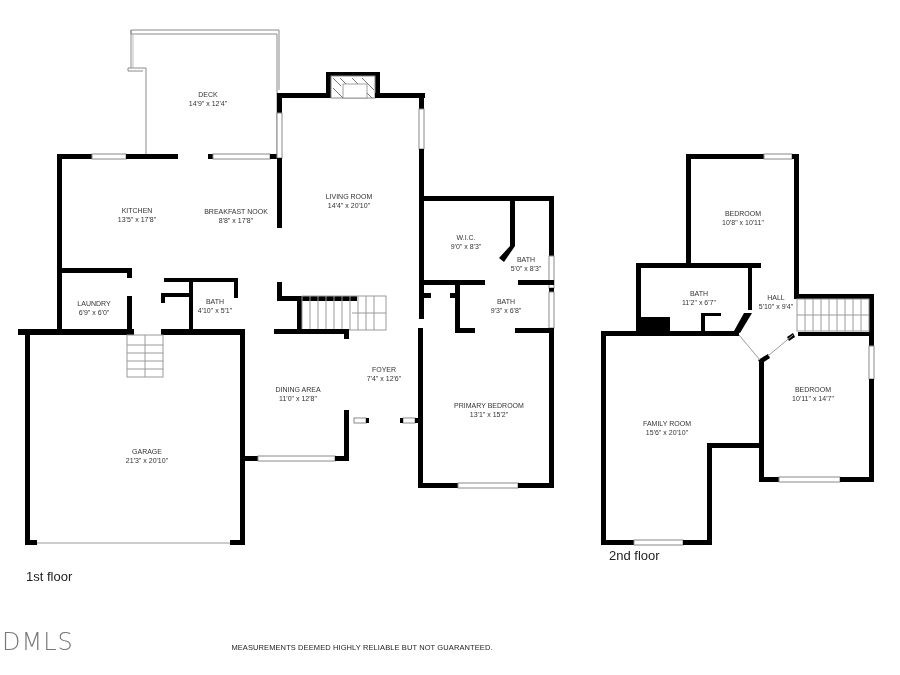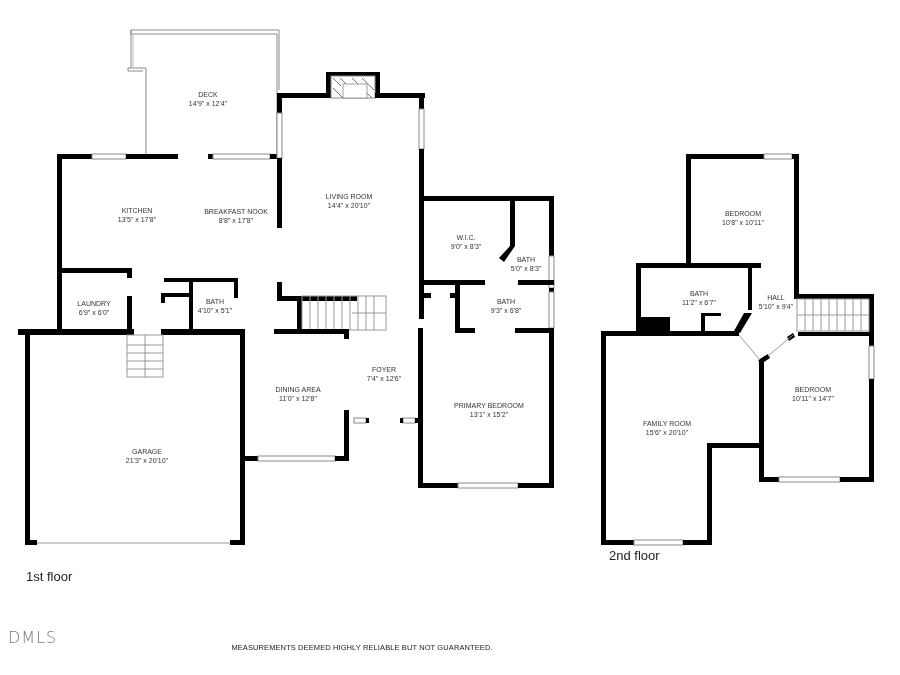--- a/index.html
+++ b/index.html
@@ -6,21 +6,21 @@
   body { width: 900px; height: 675px; position: relative; overflow: hidden; font-family: "Liberation Sans", sans-serif; }
   svg#plan { position: absolute; left: 0; top: 0; }
   .wall { fill: #000; }
   .thin { fill: none; stroke: #9a9a9a; stroke-width: 1; }
   .thinw { fill: #fff; stroke: #8a8a8a; stroke-width: 1; }
   .deck { fill: none; stroke: #8a8a8a; stroke-width: 1; }
   .deck2 { fill: none; stroke: #bdbdbd; stroke-width: 1; }
   .room-name, .room-dim { font-family: "Liberation Sans", sans-serif; font-size: 7px; fill: #333; text-anchor: middle; }
   .floor-label { position: absolute; font-size: 13px; color: #222; }
   .disclaimer { position: absolute; left: 0; width: 724px; top: 643px; text-align: center; font-size: 7.5px; color: #222; letter-spacing: 0.1px; }
-  .logo { position: absolute; left: 8px; top: 628px; font-size: 16px; color: #777; font-weight: 300; letter-spacing: 1px; font-family: "DejaVu Sans", sans-serif; }
+  .logo { position: absolute; left: 2px; top: 628px; font-size: 24px; color: #777; font-weight: 300; letter-spacing: 1px; font-family: "DejaVu Sans", sans-serif; }
 </style>
 </head>
 <body>
 
 <svg id="plan" width="900" height="675" viewBox="0 0 900 675">
 
   <g>
 
     <g>
       <polyline class="deck" points="146,156 146,68 128,68 128,71 143,71"></polyline>

